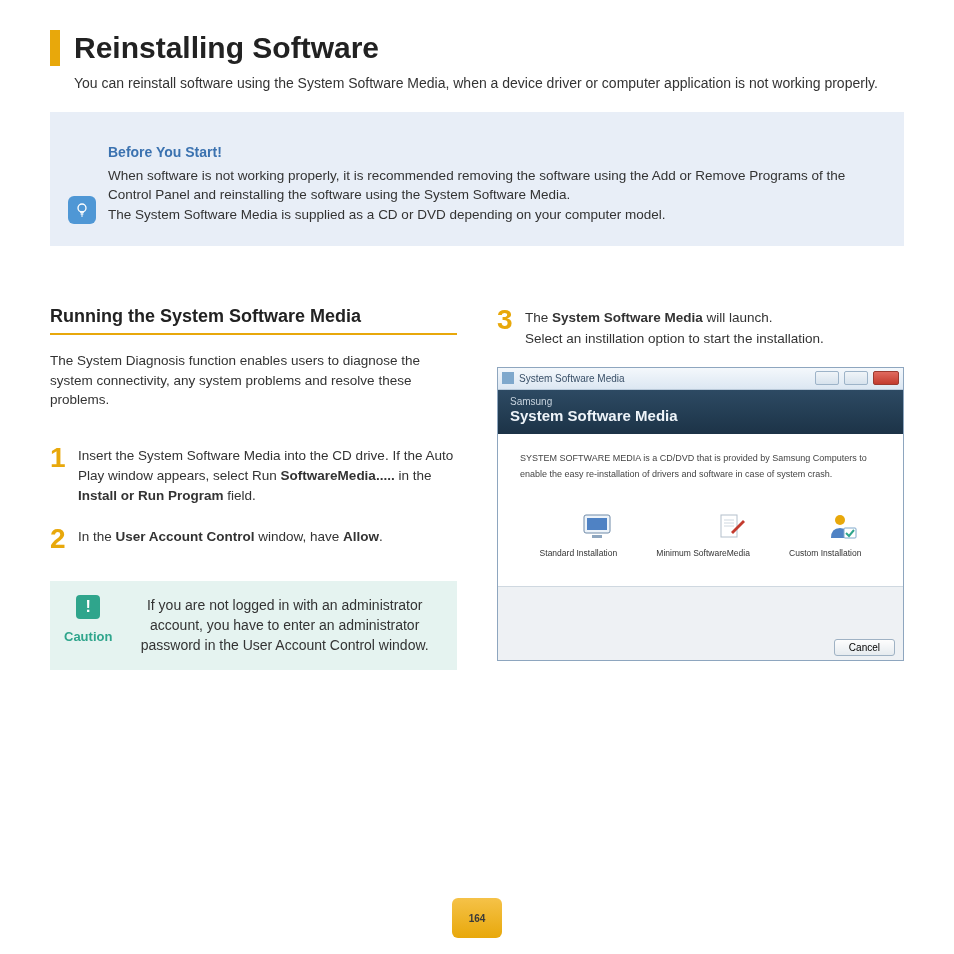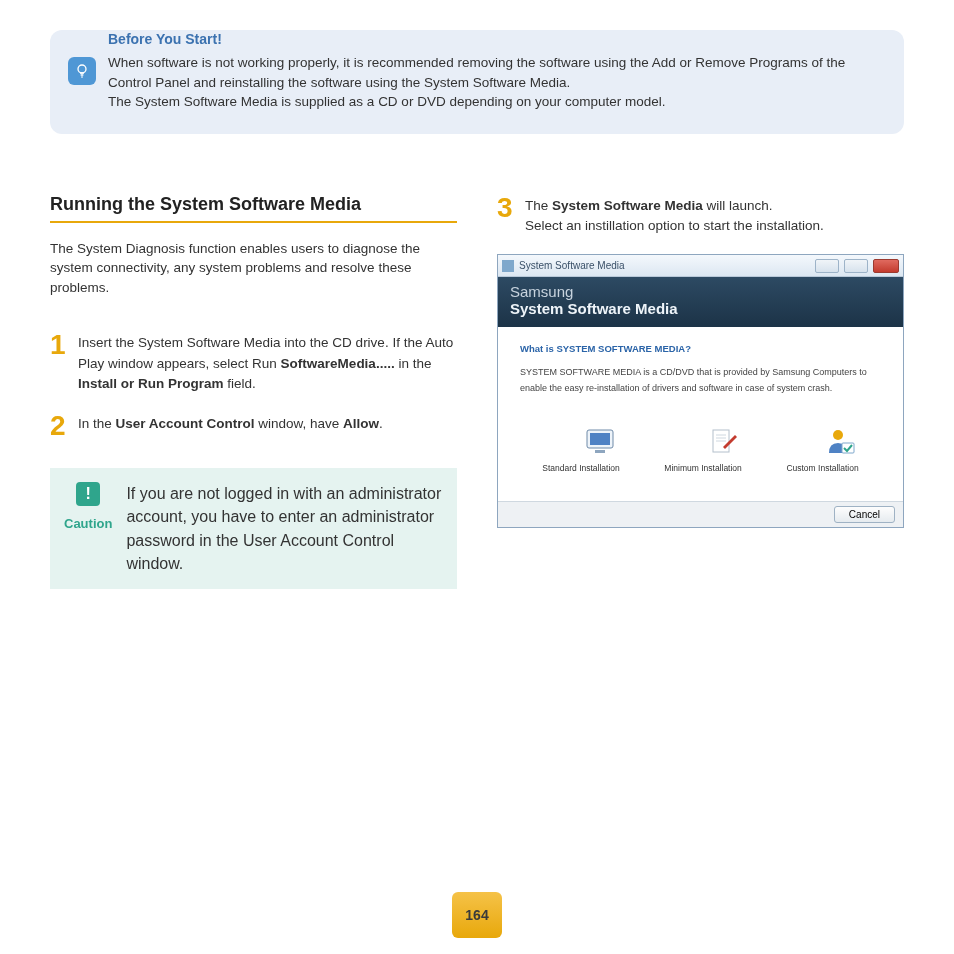--- a/index.html
+++ b/index.html
@@ -30,26 +30,25 @@
     color: #222;
   }
   .intro {
     font-size: 14px;
     margin: 8px 0 18px 24px;
     line-height: 1.4;
     color: #333;
   }
   .info-box {
     background: #e8eef7;
-    padding: 1px 18px 22px 18px;
+    padding: 32px 18px 22px 18px;
     display: flex;
     gap: 12px;
-    align-items: center;
+    align-items: flex-end;
     margin-bottom: 60px;
-    border-radius: 12px;
   }
   .info-icon {
     width: 28px;
     height: 28px;
     background: #4f97d5;
     border-radius: 6px;
     display: flex;
     align-items: center;
     justify-content: center;
     flex-shrink: 0;
@@ -133,23 +132,24 @@
     font-weight: bold;
     font-size: 16px;
   }
   .caution-label {
     font-size: 13px;
     font-weight: bold;
     color: #2fa58c;
     margin-top: 10px;
   }
   .caution-text {
-    font-size: 16px;
+    font-size: 14px;
     line-height: 1.45;
     color: #333;
+    text-align: center;
   }
 
   
   .window {
     border: 1px solid #8ea6bf;
     background: #fff;
     margin-top: 14px;
   }
   .win-titlebar {
     height: 22px;
@@ -177,21 +177,21 @@
     background: linear-gradient(#e06a5f,#c33b2e);
     border: 1px solid #9b3a30;
     border-radius: 2px;
   }
   .win-header {
     background: linear-gradient(#2d4a63, #1c3347);
     color: #fff;
     padding: 6px 12px 10px 12px;
   }
   .win-brand {
-    font-size: 15px;
+    font-size: 10px;
     color: #c7d3de;
   }
   .win-title {
     font-size: 15px;
     font-weight: bold;
     color: #eef4f9;
   }
   .win-body {
     padding: 16px 22px 10px 22px;
   }
@@ -231,43 +231,49 @@
     padding: 4px 8px;
     display: flex;
     justify-content: flex-end;
   }
   .cancel-btn {
     font-size: 10px;
     padding: 2px 14px;
     background: linear-gradient(#fdfdfd,#e6ebef);
     border: 1px solid #9fb2c4;
     border-radius: 3px;
+    margin-top: 48px;
   }
 
   .page-num-wrap {
     position: absolute;
     bottom: 16px;
     left: 50%;
     transform: translateX(-50%);
     width: 50px;
-    height: 46px;
+    height: 40px;
     background: linear-gradient(#f5c248, #e8a80b);
     border-radius: 6px;
     display: flex;
     align-items: center;
     justify-content: center;
     font-weight: bold;
-    font-size: 14px;
+    font-size: 10px;
     color: #3a3a3a;
   }
 </style>
 </head>
 <body>
 
 <div class="page">
+  <div class="title-row">
+    <div class="title-bar"></div>
+    <h1 class="page-title">Reinstalling Software</h1>
+  </div>
+  <p class="intro">You can reinstall software using the System Software Media, when a device driver or computer application is not working properly.</p>
 
   <div class="info-box">
     <div class="info-icon">
       <svg viewBox="0 0 24 24" fill="none" stroke="#fff" stroke-width="2">
         <circle cx="12" cy="9" r="6"></circle>
         <path d="M9 15h6M10 18h4M11 21h2"></path>
       </svg>
     </div>
     <div>
       <div class="info-title">Before You Start!</div>
@@ -323,21 +329,20 @@
           <div class="spacer"></div>
           <div class="win-btn"></div>
           <div class="win-btn"></div>
           <div class="win-close"></div>
         </div>
         <div class="win-header">
           <div class="win-brand">Samsung</div>
           <div class="win-title">System Software Media</div>
         </div>
         <div class="win-body">
-          <div class="win-q">What is SYSTEM SOFTWARE MEDIA?</div>
           <div class="win-desc">SYSTEM SOFTWARE MEDIA is a CD/DVD that is provided by Samsung Computers to enable the easy re-installation of drivers and software in case of system crash.</div>
           <div class="install-row">
             <div class="install-opt">
               <div class="install-icon">
                 <svg width="34" height="28" viewBox="0 0 34 28">
                   <rect x="2" y="2" width="26" height="18" rx="2" fill="#eef4fa" stroke="#6f8aa8"></rect>
                   <rect x="5" y="5" width="20" height="12" fill="#4f82c4"></rect>
                   <rect x="10" y="22" width="10" height="3" fill="#8ea6bf"></rect>
                 </svg>
               </div>
@@ -346,21 +351,21 @@
             <div class="install-opt">
               <div class="install-icon">
                 <svg width="30" height="30" viewBox="0 0 30 30">
                   <rect x="4" y="3" width="16" height="22" fill="#fff" stroke="#b4c0cc"></rect>
                   <line x1="7" y1="8" x2="17" y2="8" stroke="#cfd8e0"></line>
                   <line x1="7" y1="11" x2="17" y2="11" stroke="#cfd8e0"></line>
                   <line x1="7" y1="14" x2="17" y2="14" stroke="#cfd8e0"></line>
                   <path d="M14 20 L26 8 L28 10 L16 22 Z" fill="#c33b2e"></path>
                 </svg>
               </div>
-              <div class="install-label">Minimum Installation</div>
+              <div class="install-label">Minimum SoftwareMedia</div>
             </div>
             <div class="install-opt">
               <div class="install-icon">
                 <svg width="32" height="30" viewBox="0 0 32 30">
                   <circle cx="13" cy="8" r="5" fill="#e8a80b"></circle>
                   <path d="M4 26 Q4 16 13 16 Q22 16 22 26 Z" fill="#4f82c4"></path>
                   <rect x="17" y="16" width="12" height="10" rx="1" fill="#fff" stroke="#7fa8cc"></rect>
                   <path d="M19 21 L22 24 L27 18" stroke="#2fa58c" stroke-width="2" fill="none"></path>
                 </svg>
               </div>

